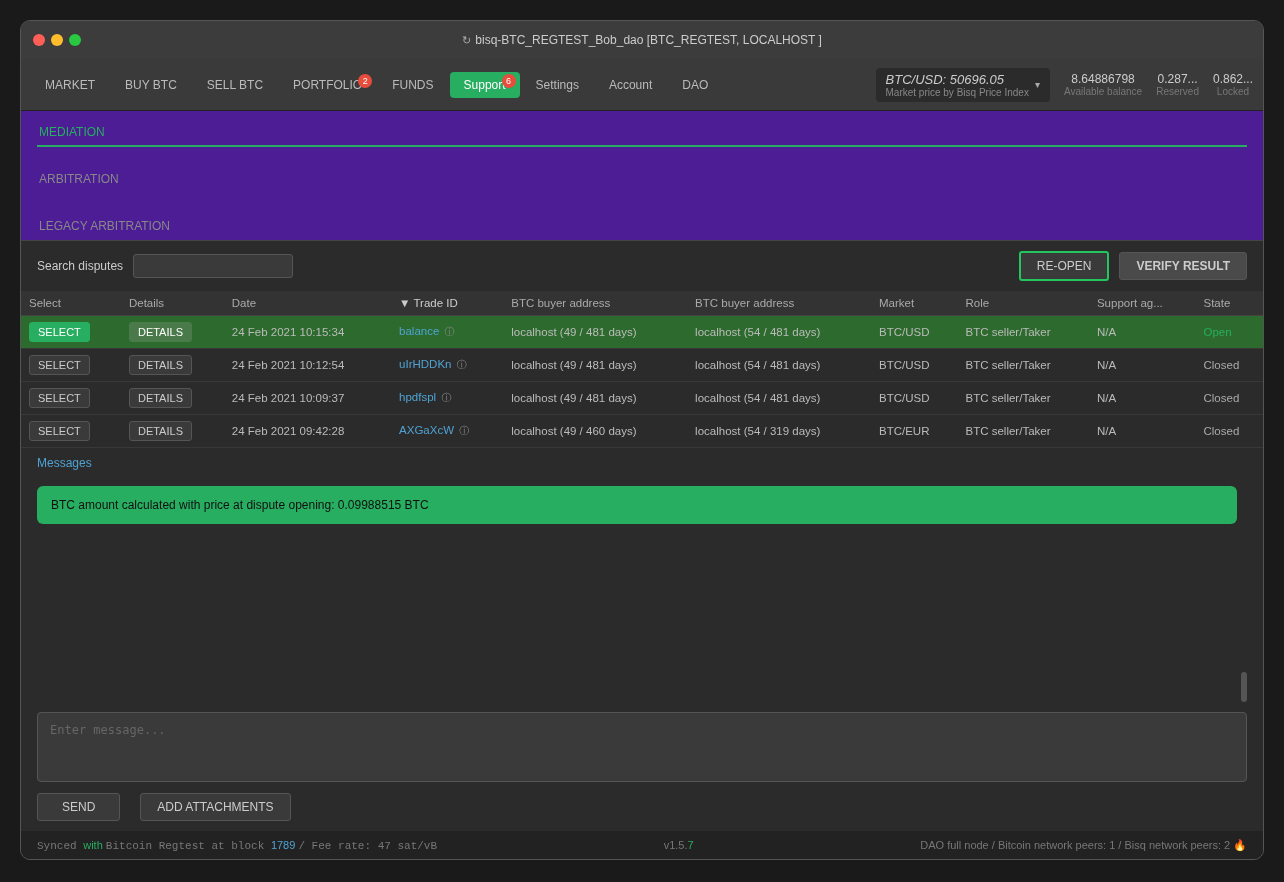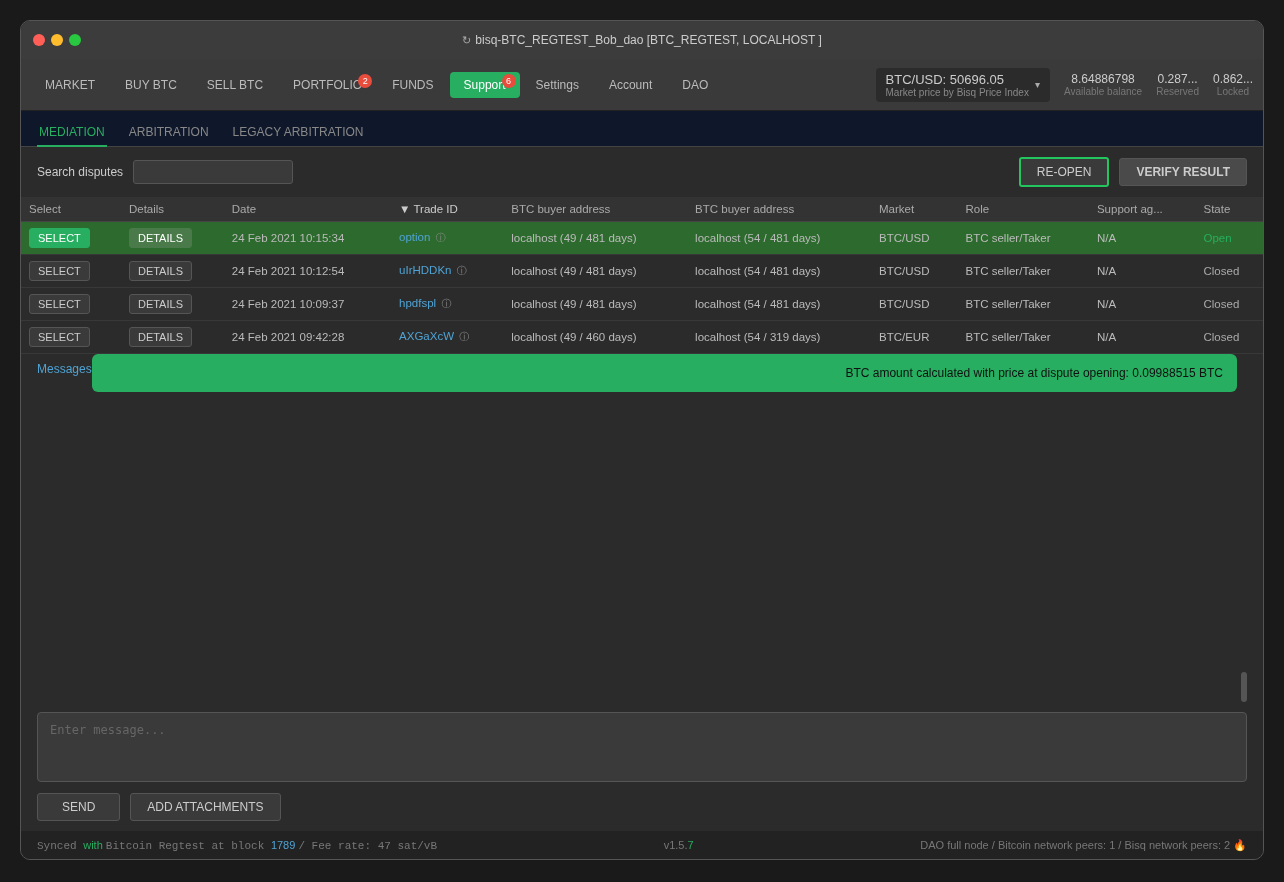--- a/index.html
+++ b/index.html
@@ -105,40 +105,42 @@
       align-items: center;
       gap: 6px;
       background: #2b2b2b;
       padding: 4px 10px;
       border-radius: 4px;
       margin-left: 8px;
     }
     .price-main {
       font-size: 13px;
       color: #ccc;
+      font-style: italic;
     }
     .price-sub {
       font-size: 10px;
       color: #888;
     }
     .chevron-down { color: #aaa; font-size: 10px; cursor: pointer; }
     .balance-item {
       text-align: center;
       margin-left: 12px;
     }
     .balance-value { font-size: 12px; color: #ccc; }
     .balance-label { font-size: 10px; color: #777; }
     
     .tabs-bar {
-      background: #0f172a;
+      background: #4c1d95;
       padding: 8px 16px 0;
       display: flex;
       gap: 20px;
       border-bottom: 1px solid #444;
       flex-shrink: 0;
+      flex-direction: column;
     }
     .tab-item {
       padding: 6px 2px;
       font-size: 12px;
       color: #888;
       cursor: pointer;
       border-bottom: 2px solid transparent;
       margin-bottom: -1px;
     }
     .tab-item.active {
@@ -250,38 +252,38 @@
       color: white;
     }
     .trade-id-link { color: #4fa3d4; cursor: pointer; }
     .info-icon { color: #888; font-size: 10px; cursor: pointer; margin-left: 2px; }
     .state-open { color: #27ae60; }
     .state-closed { color: #aaa; }
     
     .messages-section {
       flex: 1;
       display: flex;
-      flex-direction: row;
+      flex-direction: column;
       padding: 0 16px;
       overflow: hidden;
-      text-align: right;
     }
     .messages-label {
       font-size: 12px;
       color: #4fa3d4;
       padding: 8px 0 6px;
       flex-shrink: 0;
     }
     .messages-list {
       flex: 1;
       overflow-y: auto;
       display: flex;
       flex-direction: column;
       gap: 8px;
       padding-bottom: 8px;
+      margin-top: 10px;
     }
     .message-bubble-system {
       background: #27ae60;
       color: #111;
       border-radius: 6px;
       padding: 10px 14px;
       font-size: 12px;
       line-height: 1.5;
       max-width: 100%;
     }
@@ -339,21 +341,21 @@
       padding: 10px 12px;
       color: #ccc;
       font-size: 12px;
       resize: none;
       height: 70px;
       outline: none;
     }
     .message-input::placeholder { color: #666; }
     .send-row {
       display: flex;
-      gap: 10px;
+      gap: 20px;
       padding: 8px 16px 10px;
       flex-shrink: 0;
     }
     .btn-send {
       padding: 6px 24px;
       font-size: 12px;
       border: 1px solid #555;
       border-radius: 3px;
       cursor: pointer;
       background: #3a3a3a;
@@ -486,21 +488,21 @@
             <th>Support ag...</th>
             <th>State</th>
           </tr>
         </thead>
         <tbody id="disputes-tbody">
         <tr class="selected">
     <td><button class="btn-select active-sel">SELECT</button></td>
     <td><button class="btn-details active-det">DETAILS</button></td>
     <td>24 Feb 2021 10:15:34</td>
     <td>
-      <span class="trade-id-link">option</span>
+      <span class="trade-id-link">balance</span>
       <span class="info-icon">ⓘ</span>
     </td>
     <td>localhost (49 / 481 days)</td>
     <td>localhost (54 / 481 days)</td>
     <td>BTC/USD</td>
     <td>BTC seller/Taker</td>
     <td>N/A</td>
     <td class="state-open">Open</td>
   </tr>
             <tr>

